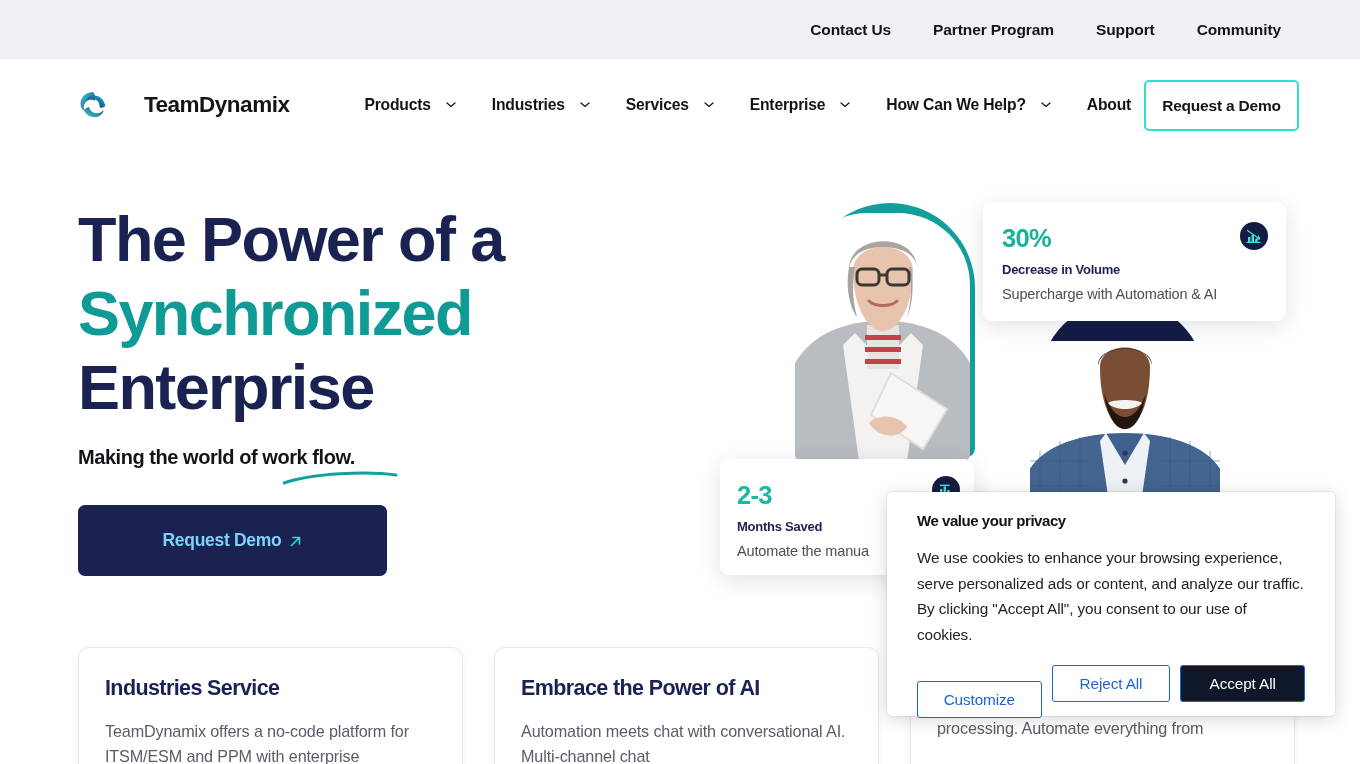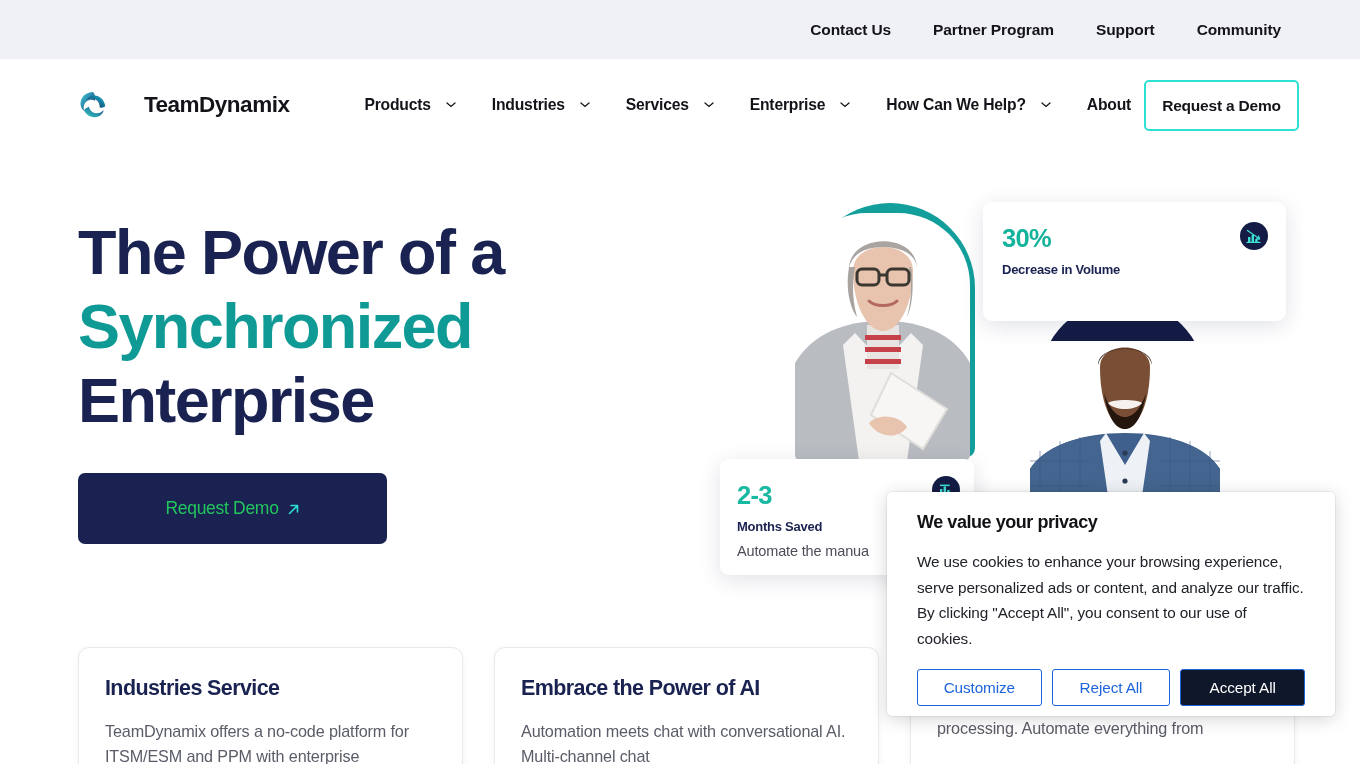--- a/index.html
+++ b/index.html
@@ -53,39 +53,39 @@
     width: 155px; height: 51px;
     border: 2.5px solid #2ee0d2; border-radius: 5px;
     background: #ffffff;
     display: flex; align-items: center; justify-content: center;
     font-size: 15.5px; font-weight: 700; color: #15131a;
     letter-spacing: -0.2px; cursor: pointer;
   }
 
   
   .hero { position: absolute; top: 151px; left: 0; width: 1360px; height: 493px; }
-  .hero-copy { position: absolute; left: 78px; top: 64px; width: 620px; }
+  .hero-copy { position: absolute; left: 78px; top: 51px; width: 620px; }
   .hero-title {
     font-size: 63px; line-height: 74px; font-weight: 700;
     color: #192250; letter-spacing: -1.6px;
   }
   .hero-title .accent { color: #109a95; display: block; }
   .hero-sub-wrap { position: relative; display: inline-block; margin-top: 22px; }
   .hero-sub {
     font-size: 20px; font-weight: 700; color: #15131a;
     letter-spacing: -0.45px;
   }
   .swoosh { position: absolute; left: 205px; top: 24px; width: 115px; height: 16px; }
   .cta-btn {
     margin-top: 36px; width: 309px; height: 71px;
     background: #192250; border-radius: 7px;
     display: flex; align-items: center; justify-content: center; gap: 8px;
     cursor: pointer;
   }
-  .cta-label { font-size: 17.5px; font-weight: 400; color: #22c55e; letter-spacing: -0.3px; }
+  .cta-label { font-size: 17.5px; font-weight: 700; color: #7dd3fc; letter-spacing: -0.3px; }
   .cta-arrow { width: 13px; height: 13px; display:block; }
 
   
   .hero-visual { position: absolute; left: 700px; top: 0; width: 660px; height: 493px; }
 
   .blob-teal {
     position: absolute; left: 105px; top: 52px; width: 170px; height: 255px;
     background: #129f9b; border-radius: 85px 85px 10px 10px;
   }
   .photo-woman {
@@ -137,37 +137,37 @@
 
   
   .cookie {
     position: absolute; left: 887px; top: 492px;
     width: 448px; height: 224px;
     background: #ffffff; border-radius: 5px;
     box-shadow: 0 3px 18px rgba(0,0,0,0.17), 0 0 0 1px rgba(0,0,0,0.05);
     padding: 20px 30px 0 30px;
   }
   .cookie-title {
-    font-size: 18px; font-weight: 700; color: #111216;
+    font-size: 15px; font-weight: 700; color: #111216;
     letter-spacing: -0.45px;
   }
   .cookie-body {
     margin-top: 16px; font-size: 15.3px; line-height: 25.5px;
     color: #20222a; letter-spacing: -0.1px;
   }
   .cookie-actions { display: flex; gap: 10px; margin-top: 18px; }
   .ck-btn {
     height: 37px; border-radius: 3px;
     display: flex; align-items: center; justify-content: center;
     font-size: 15.3px; font-weight: 400; letter-spacing: -0.1px;
     cursor: pointer;
   }
   .ck-outline { border: 1px solid #1b63db; background: #ffffff; color: #1b63db; }
   .ck-solid  { border: 1px solid #1b63db; background: #0f172a; color: #ffffff; }
-  .ck-w1 { width: 126px; } .ck-w2 { width: 120px; } .ck-w3 { width: 126px; }
+  .ck-w1 { width: 126px; margin-top: 16px; } .ck-w2 { width: 120px; } .ck-w3 { width: 126px; }
 </style>
 </head>
 <body>
 
 <div class="page">
 
   <div class="utility-bar">
     <a class="utility-link">Contact Us</a>
     <a class="utility-link">Partner Program</a>
     <a class="utility-link">Support</a>
@@ -256,20 +256,28 @@
 
   <div class="hero">
 
     <div class="hero-copy">
       <h1 class="hero-title">
         <span>The Power of a</span><br>
         <span class="accent">Synchronized</span>
         <span>Enterprise</span>
       </h1>
 
+      <div class="hero-sub-wrap">
+        <div class="hero-sub">Making the world of work flow.</div>
+        <span class="swoosh">
+          <svg viewBox="0 0 115 16" width="115" height="16">
+            <path d="M1 13 C30 3 85 1 113 5" fill="none" stroke="#129f9b" stroke-width="3" stroke-linecap="round"></path>
+          </svg>
+        </span>
+      </div>
 
       <div class="cta-btn">
         <span class="cta-label">Request Demo</span>
         <span class="cta-arrow">
           <svg viewBox="0 0 13 13" width="13" height="13">
             <path d="M2.5 10.5L10.5 2.5M4 2.5h6.5V9" fill="none" stroke="#2ee0d2" stroke-width="1.6" stroke-linecap="round" stroke-linejoin="round"></path>
           </svg>
         </span>
       </div>
     </div>
@@ -323,20 +331,21 @@
           <path d="M74 52 C78 78 86 88 95 88 C104 88 112 78 116 52 C110 70 102 76 95 76 C88 76 80 70 74 52 Z" fill="#24150d"></path>
           <path d="M78 62 C85 70 105 70 112 62 C108 58 82 58 78 62 Z" fill="#f4f1ee"></path>
           <path d="M42 188 L150 172 L158 210 L44 210 Z" fill="#9aa0a6"></path>
           <path d="M48 186 L146 172 L150 196 L52 206 Z" fill="#c8ccd0"></path>
         </svg>
       </div>
 
       <div class="stat-card a">
         <div class="stat-value">30%</div>
         <div class="stat-label">Decrease in Volume</div>
+        <div class="stat-desc">Supercharge with Automation &amp; AI</div>
         <div class="stat-icon">
           <svg viewBox="0 0 18 18" width="18" height="18">
             <path d="M2.5 3.5 L14 11.5" fill="none" stroke="#3ee0d4" stroke-width="1.3" stroke-linecap="round"></path>
             <path d="M11.5 11.8 L14.5 12 L13.6 9.2" fill="none" stroke="#3ee0d4" stroke-width="1.3" stroke-linecap="round" stroke-linejoin="round"></path>
             <rect x="3" y="10" width="2.4" height="5" fill="#3ee0d4"></rect>
             <rect x="6.6" y="8" width="2.4" height="7" fill="#3ee0d4"></rect>
             <rect x="10.2" y="12" width="2.4" height="3" fill="#3ee0d4"></rect>
             <path d="M2 15.4 H15" stroke="#3ee0d4" stroke-width="1.1" stroke-linecap="round"></path>
           </svg>
         </div>

